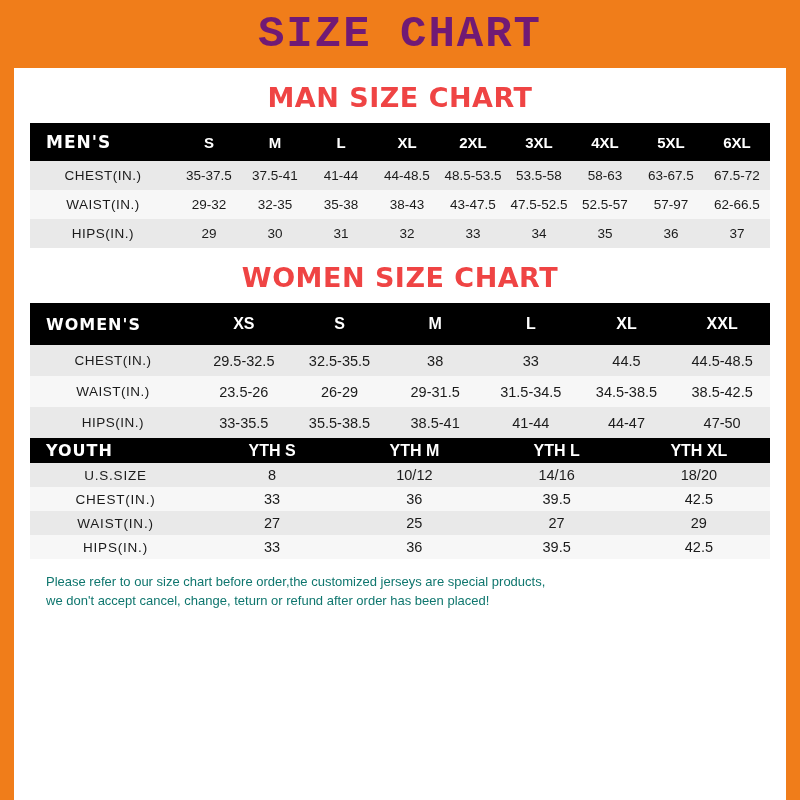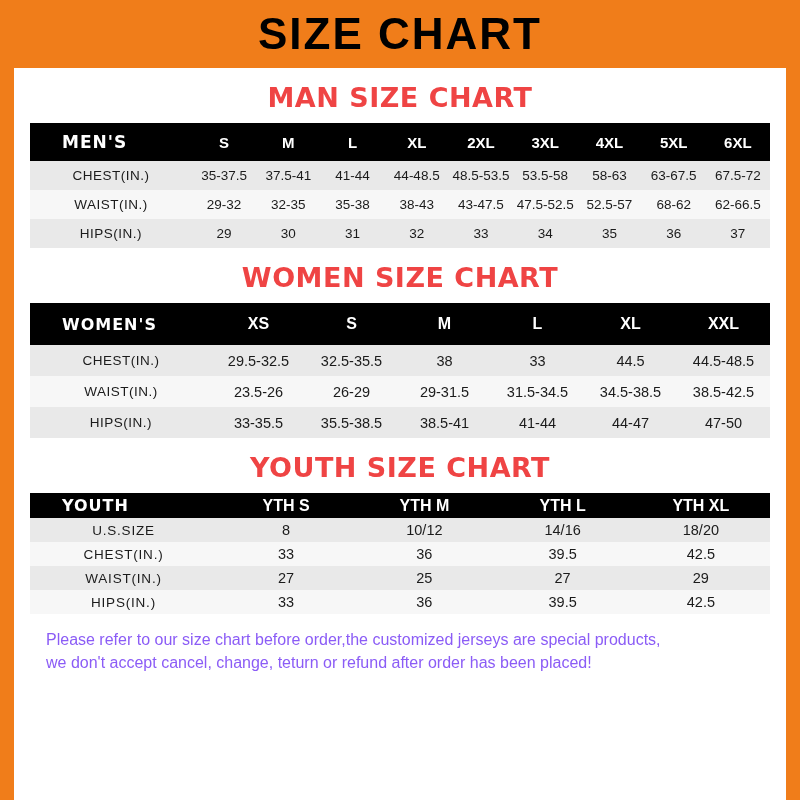--- a/index.html
+++ b/index.html
@@ -24,25 +24,25 @@
   }
   .banner {
     height: 68px;
     background: #f07d1a;
     display: flex;
     align-items: center;
     justify-content: center;
     margin: 0 -14px;
   }
   .banner-title {
-    font-family: Liberation Sans, sans-serif;
+    font-family: Liberation Mono, monospace;
     font-weight: bold;
     font-size: 44px;
     letter-spacing: 2px;
-    color: #000000;
+    color: #701a75;
   }
   .content {
     padding: 0 14px;
   }
   .section-title {
     text-align: center;
     font-family: "DejaVu Sans", sans-serif;
     font-weight: bold;
     font-size: 27px;
     color: #ef4444;
@@ -66,21 +66,21 @@
   }
   thead th {
     background: #000000;
     color: #ffffff;
     font-weight: bold;
     font-size: 15px;
     height: 38px;
   }
   thead th.rowhead {
     text-align: left;
-    padding-left: 32px;
+    padding-left: 16px;
     font-family: "DejaVu Sans", sans-serif;
     font-size: 17px;
     letter-spacing: 1px;
   }
   tbody tr.odd td { background: #e9e9e9; }
   tbody tr.even td { background: #f7f7f7; }
   tbody td.rowhead {
     text-align: center;
     font-weight: normal;
     letter-spacing: 0.5px;
@@ -89,22 +89,22 @@
   .men-table thead th.rowhead { width: 130px; }
   .women-table thead th.rowhead { width: 150px; }
   .youth-table thead th.rowhead { width: 155px; }
   .women-table th, .women-table td { font-size: 14.5px; height: 31px; margin-left: 39px; }
   .women-table thead th { font-size: 16px; height: 42px; }
   .youth-table th, .youth-table td { font-size: 14.5px; height: 24px; }
   .youth-table thead th { font-size: 16px; height: 25px; }
   .youth-table tbody td.rowhead { letter-spacing: 0.8px; }
   .notice {
     margin: 14px 18px 0 18px;
-    color: #8b5cf6;
-    font-size: 16px;
+    color: #0f766e;
+    font-size: 13px;
     line-height: 1.45;
     text-align: left;
     font-family: "Liberation Sans", sans-serif;
   }
 </style>
 </head>
 <body>
 
 <div class="page">
 
@@ -145,21 +145,21 @@
         </tr>
         <tr class="even">
           <td class="rowhead">WAIST(IN.)</td>
           <td>29-32</td>
           <td>32-35</td>
           <td>35-38</td>
           <td>38-43</td>
           <td>43-47.5</td>
           <td>47.5-52.5</td>
           <td>52.5-57</td>
-          <td>68-62</td>
+          <td>57-97</td>
           <td>62-66.5</td>
         </tr>
         <tr class="odd">
           <td class="rowhead">HIPS(IN.)</td>
           <td>29</td>
           <td>30</td>
           <td>31</td>
           <td>32</td>
           <td>33</td>
           <td>34</td>
@@ -207,21 +207,20 @@
           <td>33-35.5</td>
           <td>35.5-38.5</td>
           <td>38.5-41</td>
           <td>41-44</td>
           <td>44-47</td>
           <td>47-50</td>
         </tr>
       </tbody>
     </table>
 
-    <div class="section-title">YOUTH SIZE CHART</div>
     <table class="youth-table">
       <thead>
         <tr>
           <th class="rowhead">YOUTH</th>
           <th>YTH S</th>
           <th>YTH M</th>
           <th>YTH L</th>
           <th>YTH XL</th>
         </tr>
       </thead>

